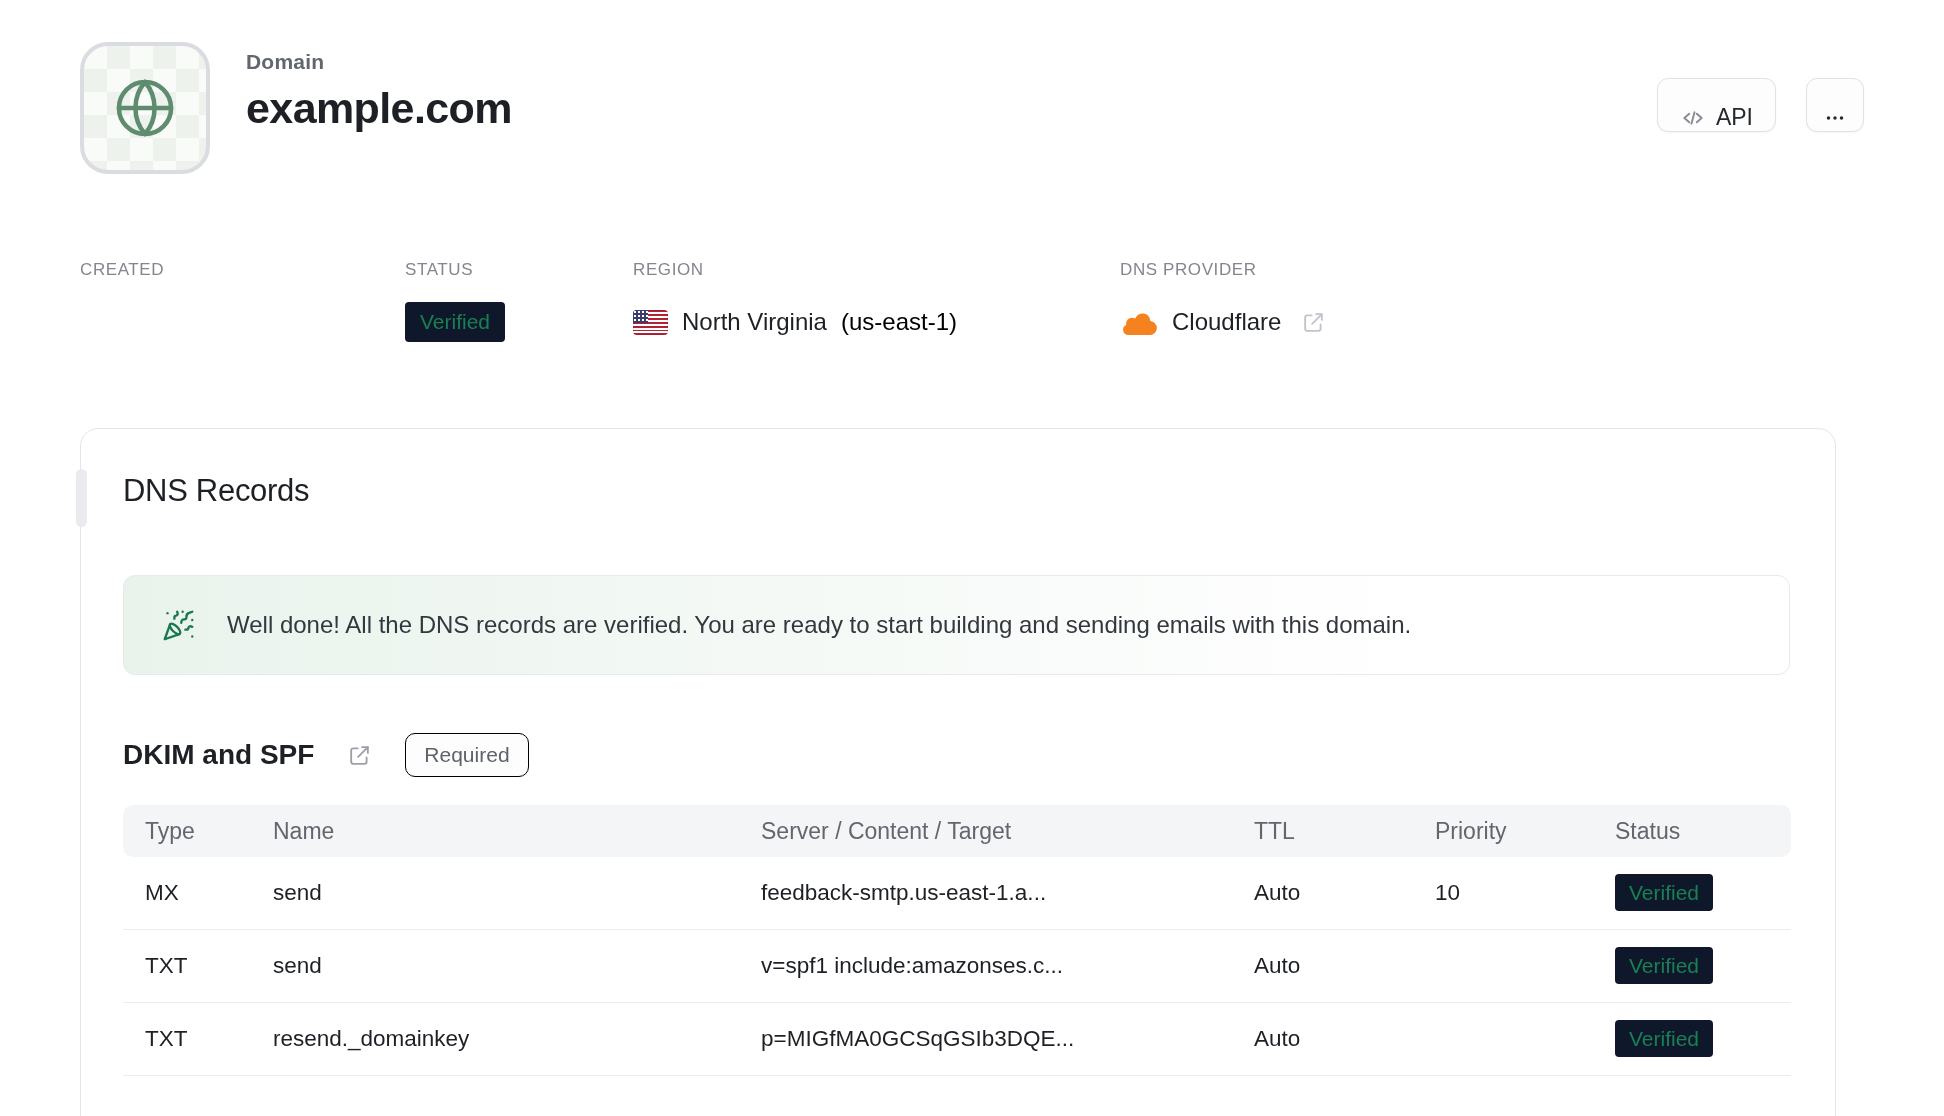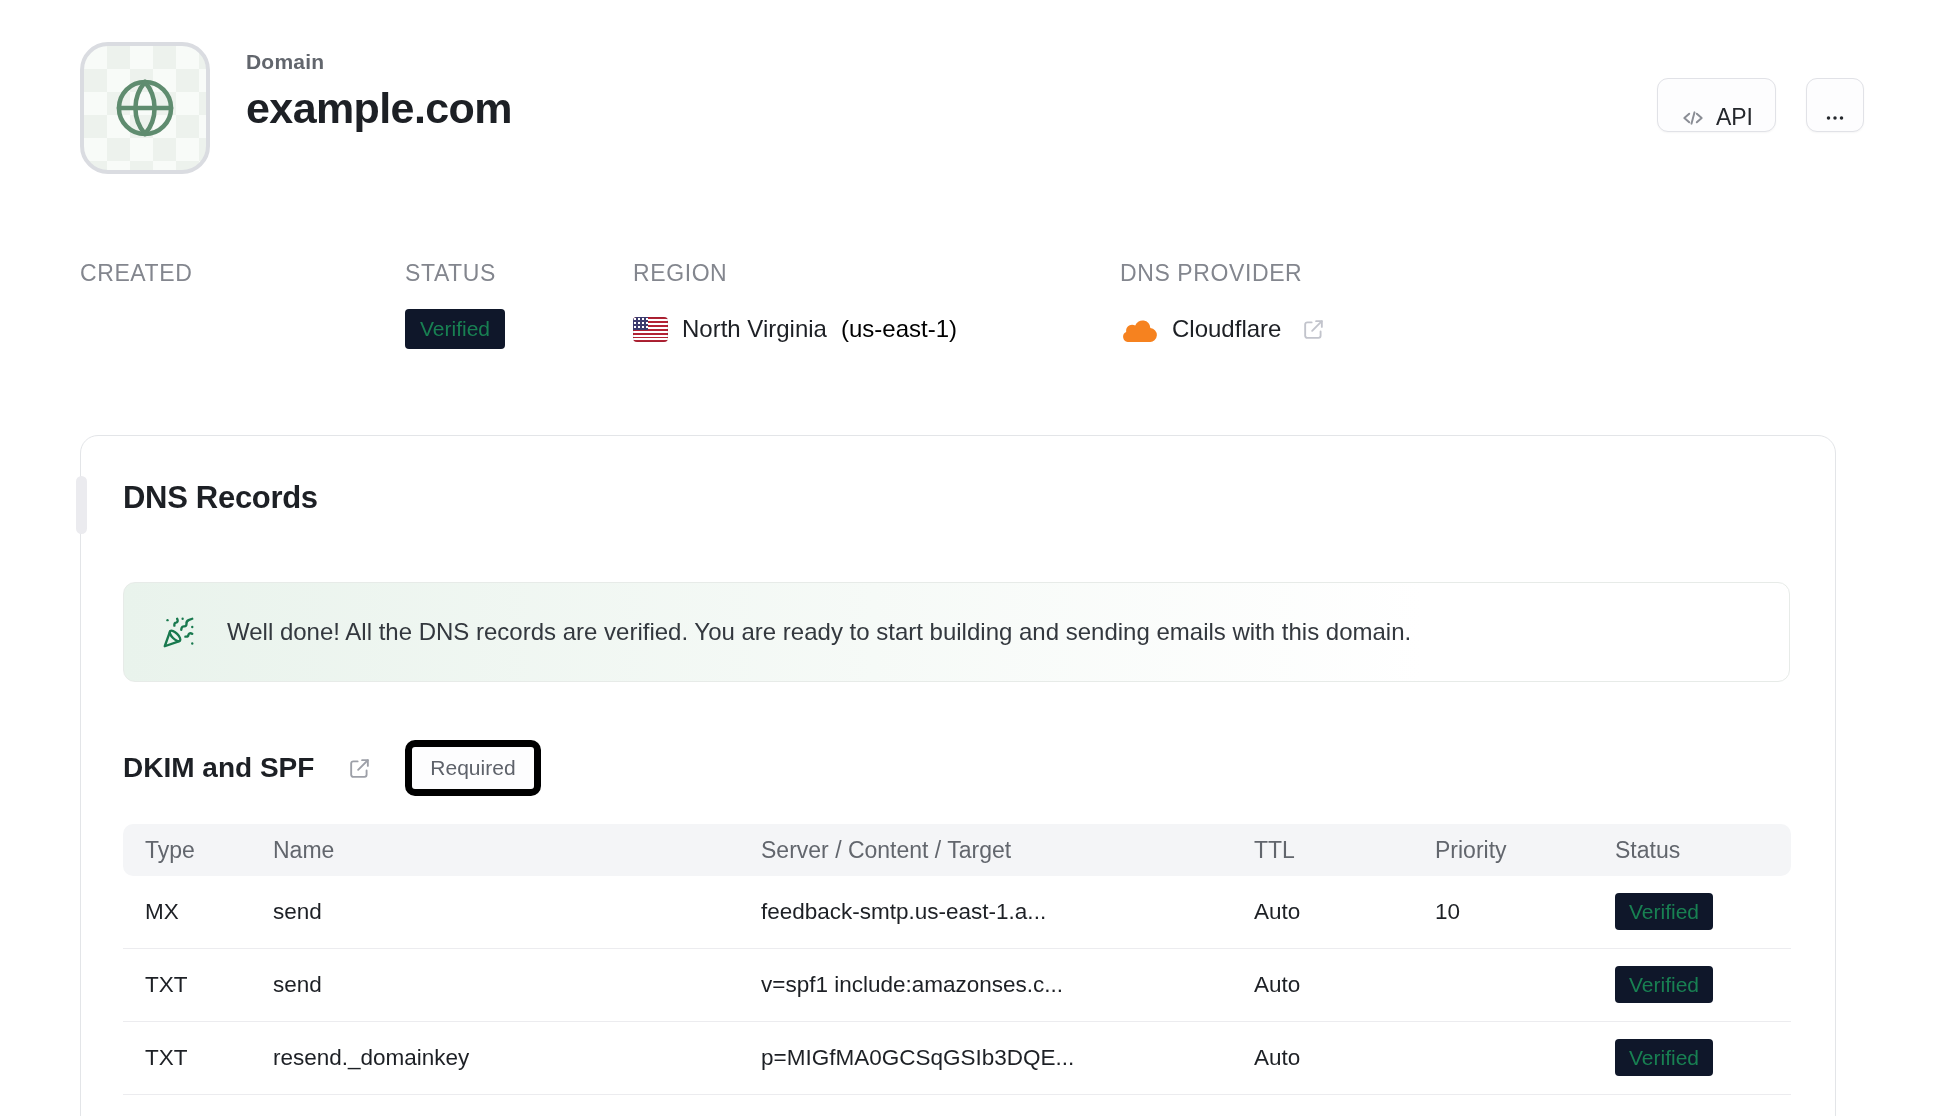--- a/index.html
+++ b/index.html
@@ -26,53 +26,53 @@
     stroke-linecap:round; stroke-linejoin:round; }
   .btn.icon-only { width:58px; padding:0; justify-content:center; }
   .btn.icon-only svg { stroke:none; fill:#24272C; }
 
   
   .meta { display:flex; margin-top:86px; }
   .meta-col { display:flex; flex-direction:column; }
   .meta-col.created  { width:325px; }
   .meta-col.status   { width:228px; }
   .meta-col.region   { width:487px; }
-  .meta-label { font-size:23px; font-weight:500; color:#83868E; letter-spacing:.6px; }
+  .meta-label { font-size:17px; font-weight:500; color:#83868E; letter-spacing:.6px; }
   .meta-value { margin-top:20px; display:flex; align-items:center; gap:14px; font-size:24px; color:#1D2025; height:44px; }
   .meta-value svg.clock { width:29px; height:29px; stroke:#23262B; fill:none; stroke-width:1.7;
     stroke-linecap:round; stroke-linejoin:round; }
   .badge-green { background:#0f172a; color:#188052; font-size:21px; padding:8px 15px; border-radius:4px; }
   .flag { width:35px; height:25px; border-radius:4px; position:relative; overflow:hidden; flex:none;
     background:repeating-linear-gradient(to bottom,#B22234 0 1.95px,#FFFFFF 1.95px 3.9px);
     box-shadow:inset 0 0 0 1px rgba(0,0,0,.08); }
   .flag .canton { position:absolute; top:0; left:0; width:15px; height:13px; background:#3C3B6E;
     background-image:radial-gradient(#FFFFFF 26%, transparent 30%); background-size:4px 4px; }
   .muted { color:#000000; }
   .cf-cloud { width:38px; height:26px; flex:none; }
   .ext-icon { width:25px; height:25px; stroke:#C2C4CC; fill:none; stroke-width:1.8;
     stroke-linecap:round; stroke-linejoin:round; margin-left:6px; cursor:pointer; }
 
   
   .card { position:relative; margin:84px 0 0 0; width:1756px; min-height:760px;
     border:1px solid #E3E5E8; border-radius:18px; background:#ffffff; padding:44px 45px 0 42px; }
   .side-pill { position:absolute; left:-5px; top:40px; width:11px; height:58px; border-radius:8px;
     background:#EBEBEF; }
-  .card-title { font-size:31px; font-weight:700; color:#1D2025; letter-spacing:-.3px; }
+  .card-title { font-size:31px; font-weight:400; color:#1D2025; letter-spacing:-.3px; }
 
   .banner { margin-top:66px; height:100px; border-radius:12px; border:1px solid #E7EBE8;
     background:linear-gradient(90deg,#E9F3EC 0%, #F6FAF7 45%, #FFFFFF 78%);
     display:flex; align-items:center; padding:0 38px; gap:32px; }
   .banner svg { width:33px; height:33px; stroke:#18794E; fill:none; stroke-width:1.7;
     stroke-linecap:round; stroke-linejoin:round; flex:none; }
   .banner-text { font-size:24px; color:#33383E; }
 
   .section-head { margin-top:58px; display:flex; align-items:center; gap:33px; }
   .section-title { font-size:28px; font-weight:700; color:#1D2025; }
   .section-head .ext-icon { stroke:#9DA0A8; margin-left:0; }
-  .badge-outline { border:7px solid #000000; border-radius:10px; padding:9px 18px; font-size:21px;
+  .badge-outline { border:1px solid #000000; border-radius:10px; padding:9px 18px; font-size:21px;
     color:#5E626A; background:#FDFDFE; }
 
   
   .table { margin-top:28px; width:1668px; }
   .t-head, .t-row { display:grid; grid-template-columns:128px 488px 493px 181px 180px 1fr;
     align-items:center; padding:0 22px; }
   .t-head { height:52px; background:#F4F5F7; border-radius:10px; }
   .t-head .th { font-size:23px; font-weight:500; color:#62666D; }
   .t-row { height:73px; border-bottom:1px solid #ECECEF; font-size:22.5px; color:#1D2025; cursor:pointer; }
   .t-row .badge-green { font-size:21px; padding:7px 14px; }

